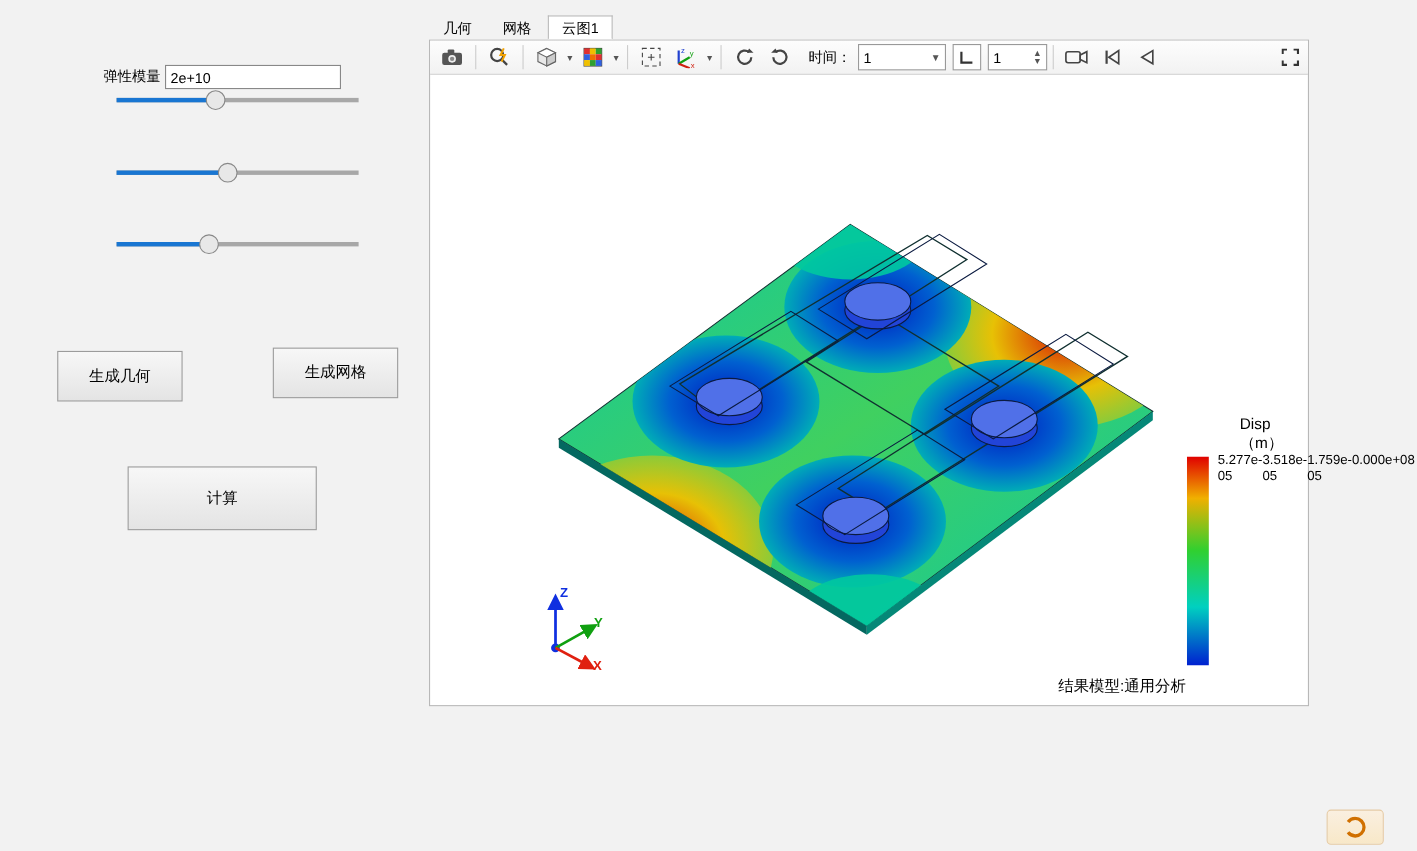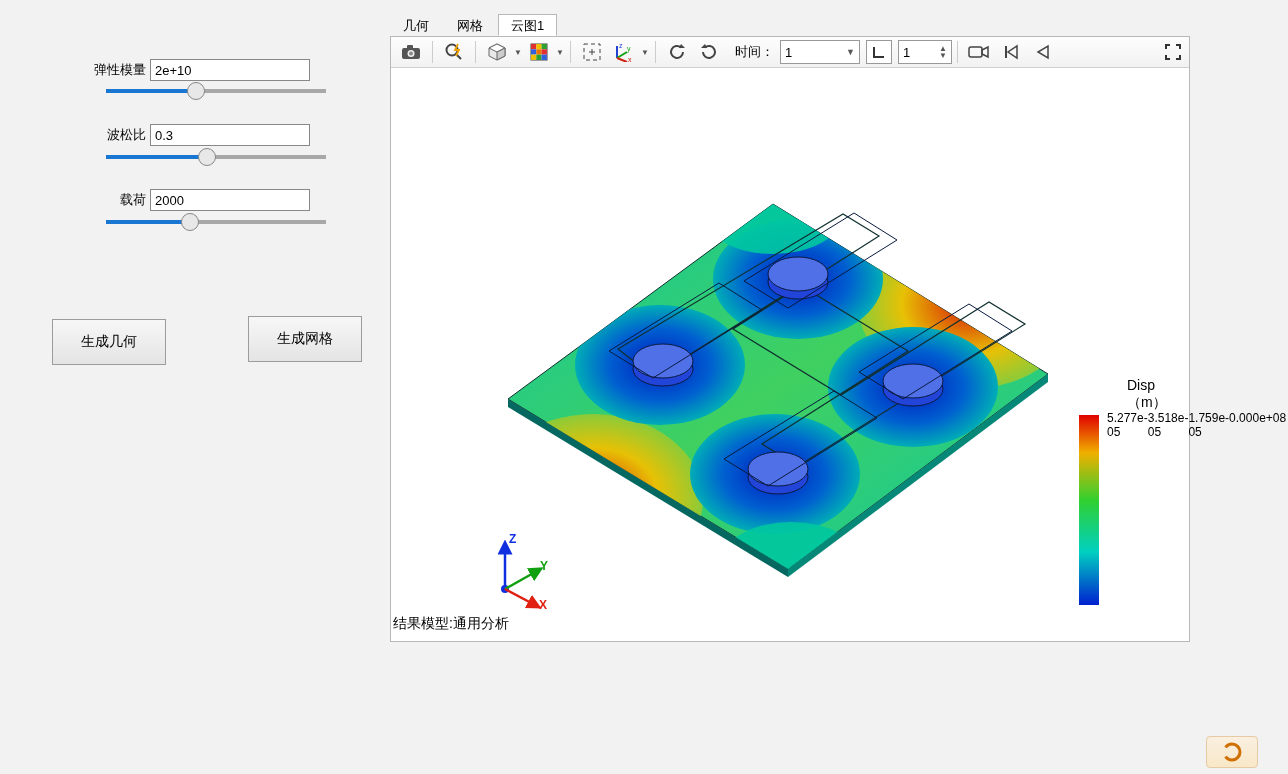--- a/index.html
+++ b/index.html
@@ -86,21 +86,21 @@
   }
   .scale-btn {
     width:24px; height:22px; border:1px solid #999; background:#fff; display:flex; align-items:center; justify-content:center; margin-left:6px;
   }
 
   .canvas-area {
     position: absolute; left: 2px; top: 32px; width: 685px; height: 570px;
     background: #fff;
   }
   .canvas-label {
-    position: absolute; bottom: 6px; left: 0; right: 0; text-align: left; font-size: 14px;
+    position: absolute; bottom: 6px; left: 0; right: 0; text-align: right; font-size: 14px;
   }
 
   .legend {
     position: absolute; right: 12px; top: 340px; width: 98px;
   }
   .legend-title { font-size: 14px; line-height: 17px; margin-left: 48px;}
   .legend-bar { margin-top: 4px; width: 20px; height: 190px; }
   .legend-ticks { position:absolute; left: 28px; top: 34px; height: 190px; font-size:12px; display:flex; flex-direction:row; justify-content:space-between;}
   
   .triad { position:absolute; left: 100px; bottom: 30px; width: 70px; height: 80px;}
@@ -122,43 +122,38 @@
 
   <div class="param-row" style="top:58px;">
     <span class="param-label">弹性模量</span>
     <input class="param-input" value="2e+10" style="">
   </div>
   <div class="slider-track" style="top:89px;">
     <div class="slider-fill" style="width:41%;"></div>
     <div class="slider-thumb" style="left:calc(41% - 9px);"></div>
   </div>
 
-  <div class="param-row" style="top:123px;">
-    <span class="param-label" style="width:56px;">波松比</span>
-    <input class="param-input" value="0.3" style="">
-  </div>
   <div class="slider-track" style="top:155px;">
     <div class="slider-fill" style="width:46%;"></div>
     <div class="slider-thumb" style="left:calc(46% - 9px);"></div>
   </div>
 
-  <div class="param-row" style="top:188px;">
-    <span class="param-label">载荷</span>
-    <input class="param-input" value="2000" style="">
-  </div>
   <div class="slider-track" style="top:220px;">
     <div class="slider-fill" style="width:38%;"></div>
     <div class="slider-thumb" style="left:calc(38% - 9px);"></div>
   </div>
 
   <div class="btn" style="left:52px; top:300px;margin-top:19px;">
     <span>生成几何</span>
   </div>
   <div class="btn" style="left:248px; top:316px;align-items:center;">
     <span>生成网格</span>
+  </div>
+  <div class="btn btn-big" style="left:116px; top:424px;">
+    <span>计算</span>
   </div>
 </div>
 
 <div class="tab-bar">
   <div class="tab"><span>几何</span></div>
   <div class="tab"><span>网格</span></div>
   <div class="tab active"><span>云图1</span></div>
 </div>
 
 <div class="viewport-frame">

